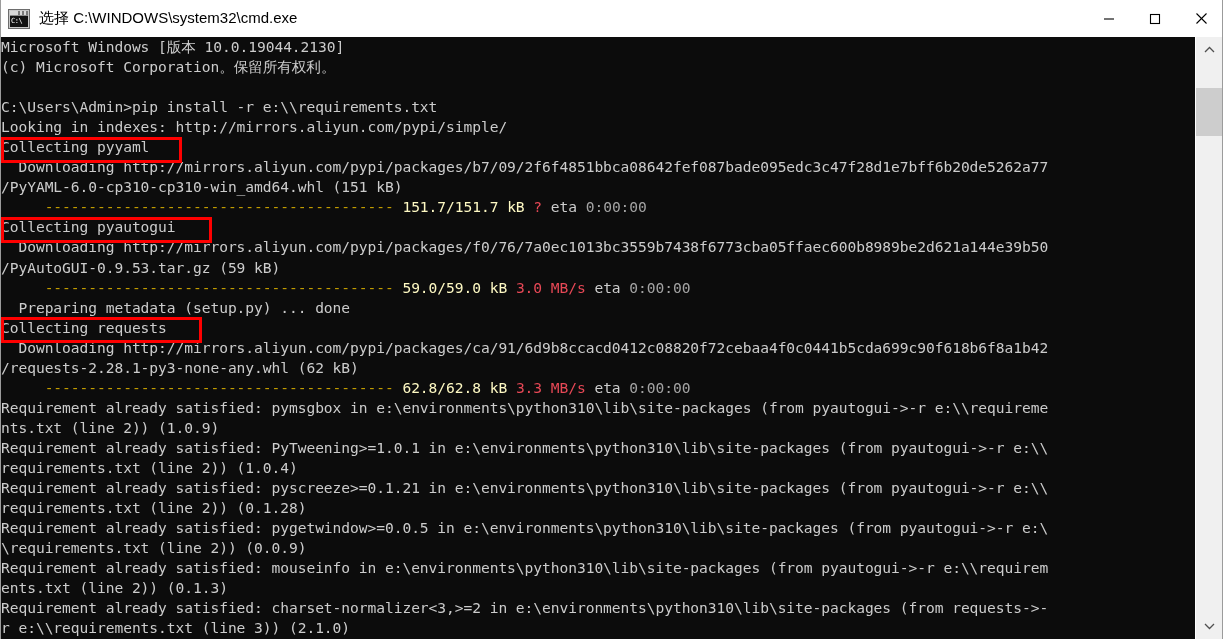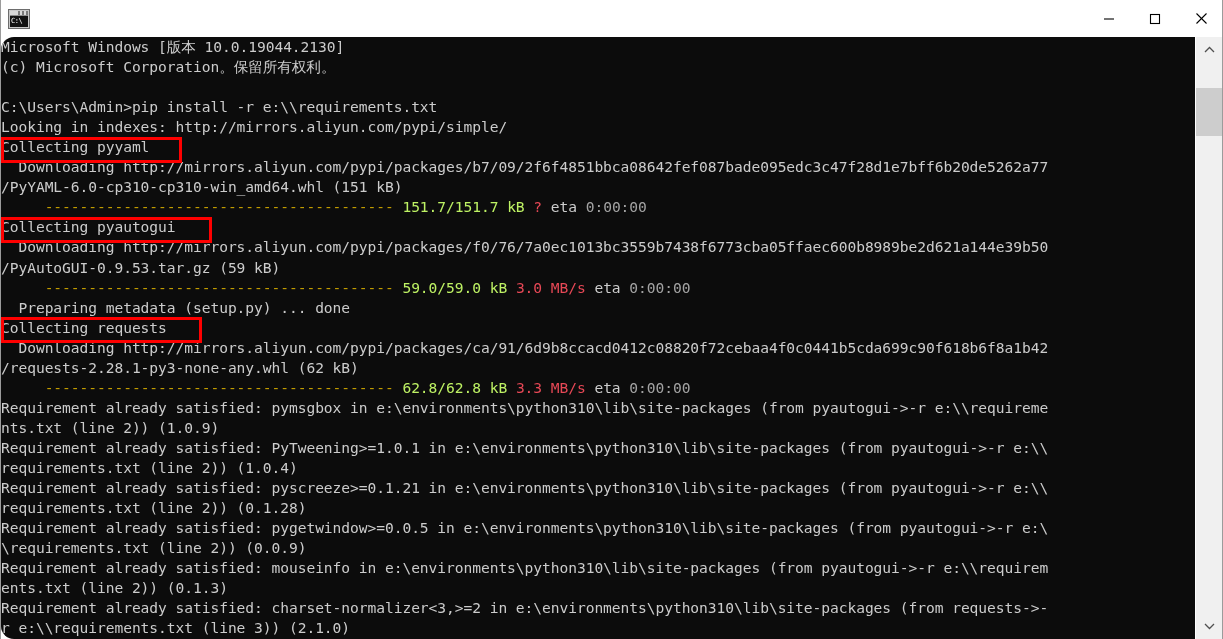--- a/index.html
+++ b/index.html
@@ -104,21 +104,20 @@
   .winbtn svg { display: block; }
   
   #console {
     position: absolute;
     left: 0;
     top: 37px;
     width: 1223px;
     height: 602px;
     background: #0c0c0c;
     overflow: hidden;
-    border-radius: 13px;
   }
   #console-text {
     position: absolute;
     left: 0;
     top: 0;
     width: 1196px;
     padding: 0;
     font-family: "DejaVu Sans Mono", "Liberation Mono", monospace;
     font-size: 14.6px;
     line-height: 20.05px;
@@ -126,21 +125,21 @@
     white-space: pre;
     letter-spacing: -0.06px;
     -webkit-font-smoothing: none;
   }
   .line {
     height: 20.05px;
     white-space: pre;
     overflow: hidden;
   }
   .c-white  { color: #cccccc; }
-  .c-green  { color: #bef264; }
+  .c-green  { color: #fef9c3; }
   .c-red    { color: #e74856; }
   .c-blue   { color: #a3a3a3; }
   .c-yellow { color: #c19c00; }
   
   .redbox {
     position: absolute;
     border: 3px solid #ff0000;
     box-sizing: border-box;
     pointer-events: none;
   }
@@ -181,20 +180,21 @@
 
 <div id="window">
 
   <div id="titlebar">
     <div id="titlebar-left">
       <span id="app-icon">
         <span class="ic-titlestrip"></span>
         <span class="ic-dots"></span>
         <span class="ic-screen">C:\</span>
       </span>
+      <span id="title-text">选择 C:\WINDOWS\system32\cmd.exe</span>
     </div>
     <div id="window-controls">
       <div class="winbtn">
         <svg width="12" height="12" viewBox="0 0 12 12">
           <line x1="1" y1="6" x2="11" y2="6" stroke="#000" stroke-width="1.1"></line>
         </svg>
       </div>
       <div class="winbtn">
         <svg width="12" height="12" viewBox="0 0 12 12">
           <rect x="1.5" y="1.5" width="9" height="9" fill="none" stroke="#000" stroke-width="1.1"></rect>

